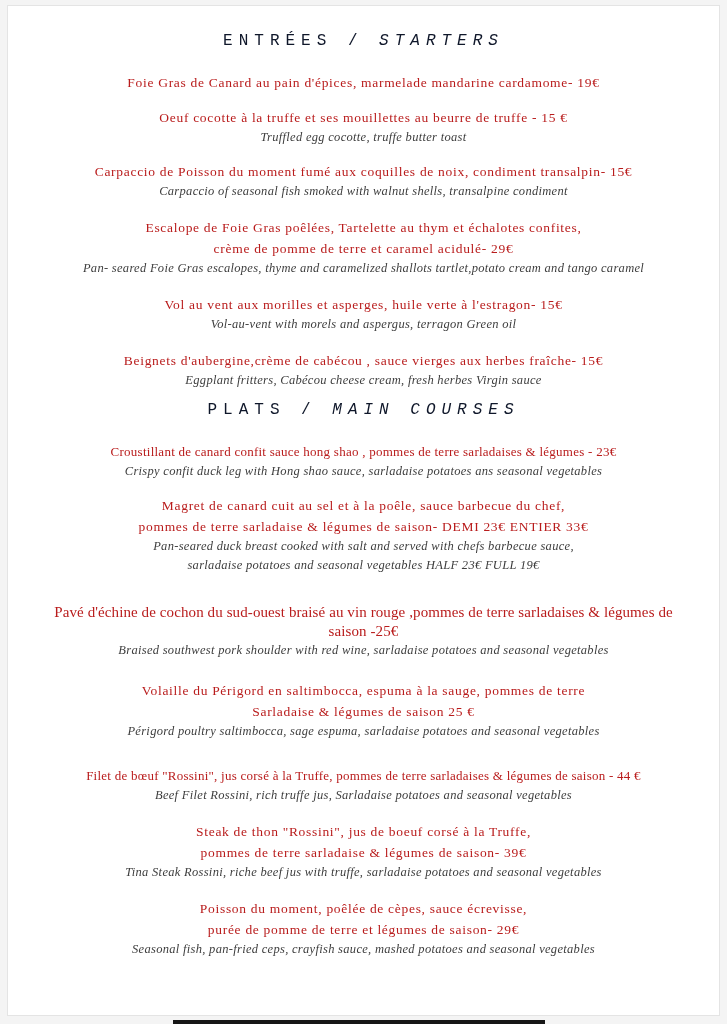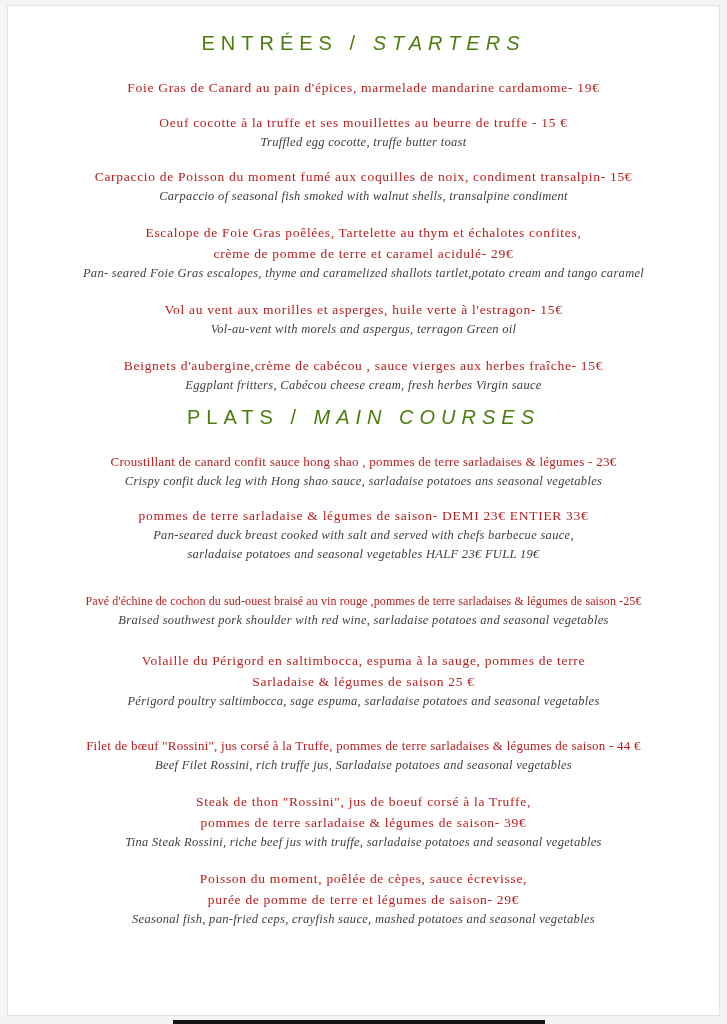--- a/index.html
+++ b/index.html
@@ -18,40 +18,40 @@
   }
   .paper {
     position: absolute;
     top: 5px; left: 7px; right: 7px; bottom: 8px;
     background: #ffffff;
     border: 1px solid #e4e4e4;
     padding: 26px 30px 0 30px;
     text-align: center;
   }
   .section-heading {
-    font-family: Liberation Sans, sans-serif;
+    font-family: Liberation Mono, monospace;
     font-weight: 400;
-    font-size: 20px;
+    font-size: 16px;
     letter-spacing: 6px;
-    color: #4d7c0f;
+    color: #0f172a;
     margin: 0 0 22px 0;
     white-space: nowrap;
   }
   .section-heading .hi { font-style: italic; }
   .section { margin: 0; }
   .section + .section { margin-top: 11px; }
   .menu-item { text-align: center; }
   .fr {
     font-size: 13.5px;
     letter-spacing: 0.7px;
     line-height: 21px;
     color: #b91c1c;
   }
   .fr.fit { font-size: 13px; letter-spacing: 0.25px; }
-  .fr.small { font-size: 12px; letter-spacing: 0.1px; line-height: 19px; }
+  .fr.small { font-size: 15px; letter-spacing: 0.1px; line-height: 19px; }
   .en {
     font-style: italic;
     font-size: 12.5px;
     letter-spacing: 0.3px;
     line-height: 19px;
     color: #3d3d3d;
   }
   .mb-s  { margin-bottom: 14px; }
   .mb-m  { margin-bottom: 16px; }
   .mb-l  { margin-bottom: 20px; }
@@ -108,20 +108,21 @@
 
     <div class="section">
       <h2 class="section-heading"><span class="hm">PLATS /</span> <span class="hi">MAIN COURSES</span></h2>
 
       <div class="menu-item mb-s">
         <p class="fr fit">Croustillant de canard confit sauce hong shao , pommes de terre sarladaises &amp; légumes - 23€</p>
         <p class="en">Crispy confit duck leg with Hong shao sauce, sarladaise potatoes ans seasonal vegetables</p>
       </div>
 
       <div class="menu-item mb-xxl">
+        <p class="fr">Magret de canard cuit au sel et à la poêle, sauce barbecue du chef,</p>
         <p class="fr">pommes de terre sarladaise &amp; légumes de saison- DEMI 23€  ENTIER 33€</p>
         <p class="en">Pan-seared duck breast cooked with salt and served with chefs barbecue sauce,</p>
         <p class="en">sarladaise potatoes and seasonal vegetables  HALF 23€ FULL 19€</p>
       </div>
 
       <div class="menu-item mb-l">
         <p class="fr small">Pavé d'échine  de cochon du sud-ouest braisé au vin rouge ,pommes de terre sarladaises &amp; légumes de saison -25€</p>
         <p class="en">Braised southwest pork shoulder with red wine, sarladaise potatoes and seasonal vegetables</p>
       </div>
 

